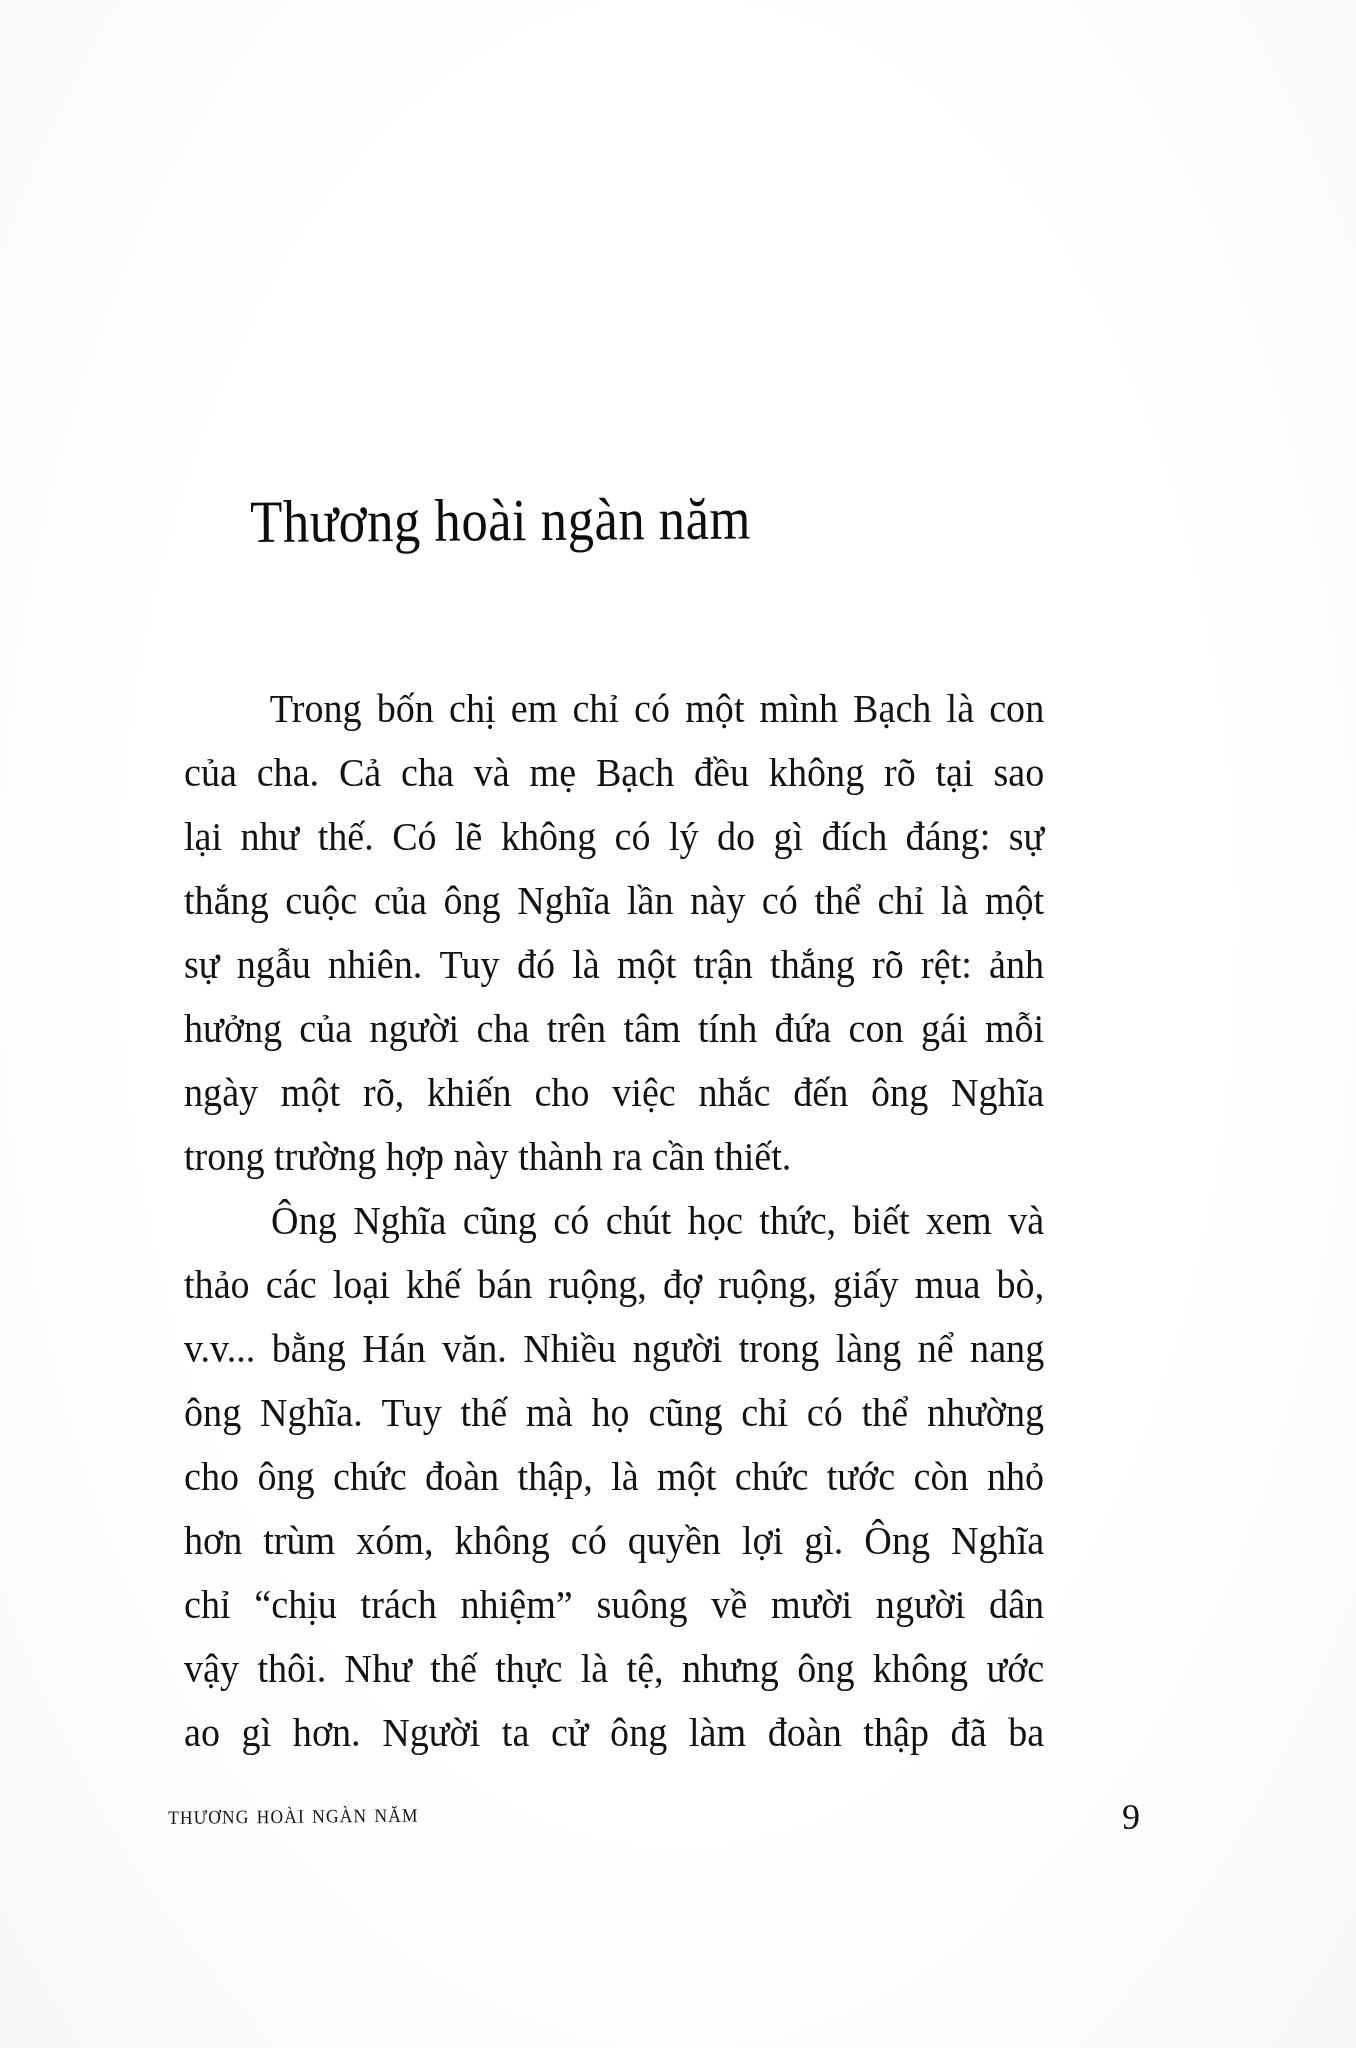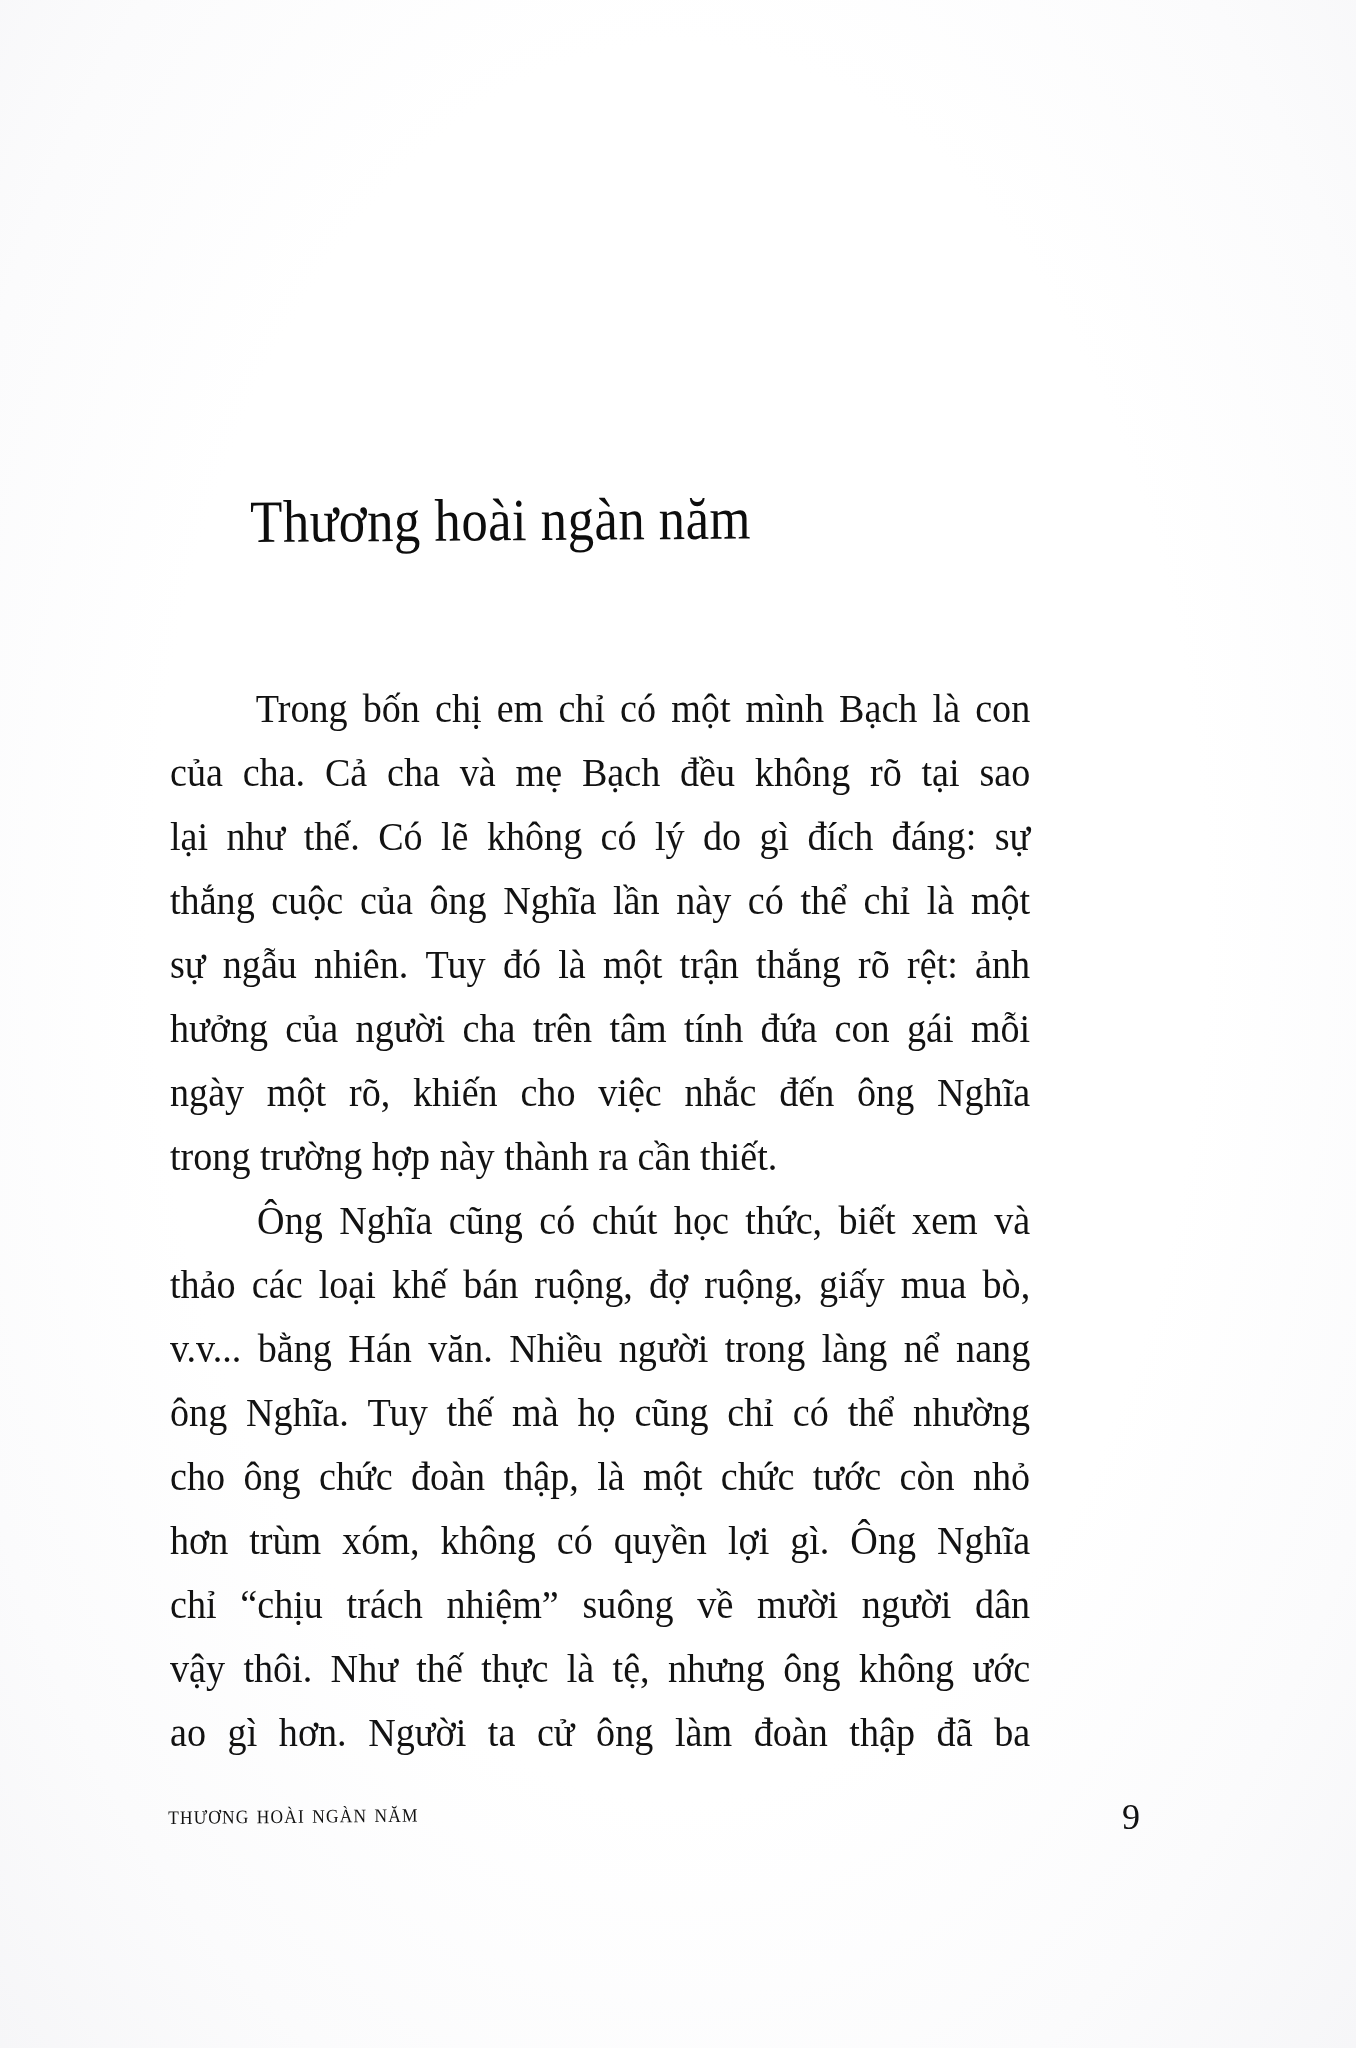--- a/index.html
+++ b/index.html
@@ -43,21 +43,21 @@
     font-weight: 400;
     letter-spacing: 0.5px;
     transform: scaleX(0.88) rotate(-0.35deg);
     transform-origin: left top;
     white-space: nowrap;
     color: #0d0d0d;
   }
 
   .body-block {
     position: absolute;
-    left: 2px;
+    left: 16px;
     top: 676px;
     width: 925px;
   }
 
   .para {
     margin: 0;
     font-size: 41px;
     line-height: 64px;
     text-align: justify;
     text-justify: inter-word;

